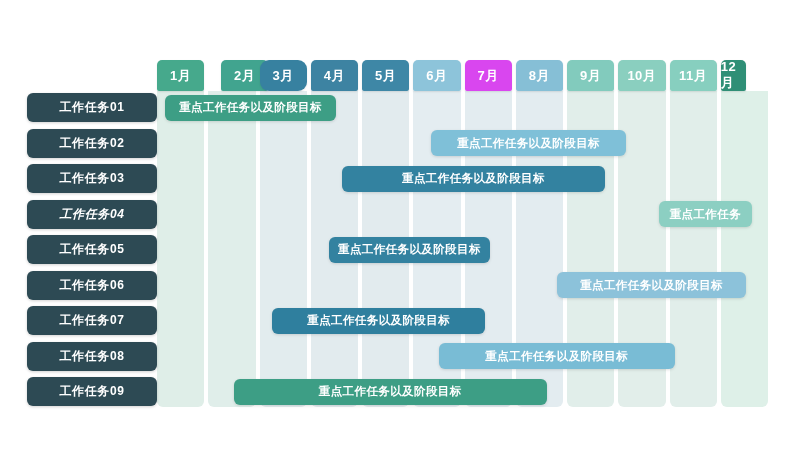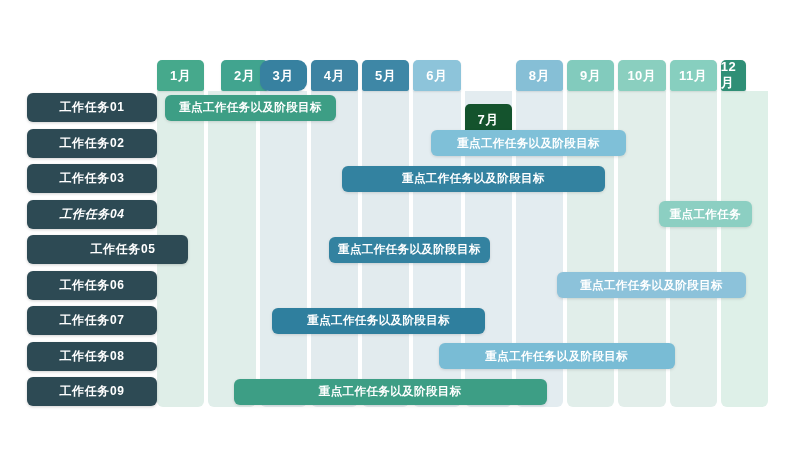--- a/index.html
+++ b/index.html
@@ -65,33 +65,33 @@
       <div class="col-body" style="left: 669.5px; width: 47.25px; background: rgb(225, 238, 234);"></div>
       <div class="col-body" style="left: 720.75px; width: 47.25px; background: rgb(222, 240, 232);"></div>
     </div>
   <div id="month-header">
       <div class="month-cell" style="left: 157px; width: 47.25px; background: rgb(70, 169, 140);">1月</div>
       <div class="month-cell" style="left: 221px; width: 47.25px; background: rgb(65, 164, 143);">2月</div>
       <div class="month-cell" style="left: 259.5px; width: 47.25px; background: rgb(55, 129, 160); border-radius: 9px;">3月</div>
       <div class="month-cell" style="left: 310.75px; width: 47.25px; background: rgb(61, 131, 162);">4月</div>
       <div class="month-cell" style="left: 362px; width: 47.25px; background: rgb(62, 135, 166);">5月</div>
       <div class="month-cell" style="left: 413.25px; width: 47.25px; background: rgb(141, 196, 218);">6月</div>
-      <div class="month-cell" style="left: 464.5px; width: 47.25px; background: #14532d; margin-top: 44px;">7月</div>
+      <div class="month-cell" style="left: 464.5px; width: 47.25px; background: #d946ef;">7月</div>
       <div class="month-cell" style="left: 515.75px; width: 47.25px; background: rgb(134, 191, 214);">8月</div>
       <div class="month-cell" style="left: 567px; width: 47.25px; background: rgb(130, 203, 189);">9月</div>
       <div class="month-cell" style="left: 618.25px; width: 47.25px; background: rgb(138, 207, 191); text-align: right;">10月</div>
       <div class="month-cell" style="left: 669.5px; width: 47.25px; background: rgb(135, 207, 191);">11月</div>
       <div class="month-cell" style="left: 720.75px; width: 25px; background: rgb(47, 143, 118);">12月</div>
     </div>
   <div id="task-labels">
       <div class="task-label" style="top: 93px; background: rgb(45, 74, 84);">工作任务01</div>
       <div class="task-label" style="top: 128.5px; background: rgb(45, 74, 84);">工作任务02</div>
       <div class="task-label" style="top: 164px; background: rgb(45, 74, 84);">工作任务03</div>
       <div class="task-label" style="top: 199.5px; background: rgb(45, 74, 84); font-style: italic;">工作任务04</div>
-      <div class="task-label" style="top: 235px; background: rgb(45, 74, 84); padding-left: 31px;">工作任务05</div>
+      <div class="task-label" style="top: 235px; background: rgb(45, 74, 84);">工作任务05</div>
       <div class="task-label" style="top: 270.5px; background: rgb(45, 74, 84);">工作任务06</div>
       <div class="task-label" style="top: 306px; background: rgb(45, 74, 84);">工作任务07</div>
       <div class="task-label" style="top: 341.5px; background: rgb(45, 74, 84);">工作任务08</div>
       <div class="task-label" style="top: 377px; background: rgb(45, 74, 84);">工作任务09</div>
     </div>
   <div id="bars">
       <div class="gantt-bar" style="left: 164.688px; width: 171.688px; top: 94.5px; background: rgb(61, 158, 133);">重点工作任务以及阶段目标</div>
       <div class="gantt-bar" style="left: 431.188px; width: 194.75px; top: 130px; background: rgb(127, 192, 216);">重点工作任务以及阶段目标</div>
       <div class="gantt-bar" style="left: 341.5px; width: 263.938px; top: 165.5px; background: rgb(51, 130, 160);">重点工作任务以及阶段目标</div>
       <div class="gantt-bar" style="left: 659.25px; width: 92.25px; top: 201px; background: rgb(140, 207, 194);">重点工作任务</div>

